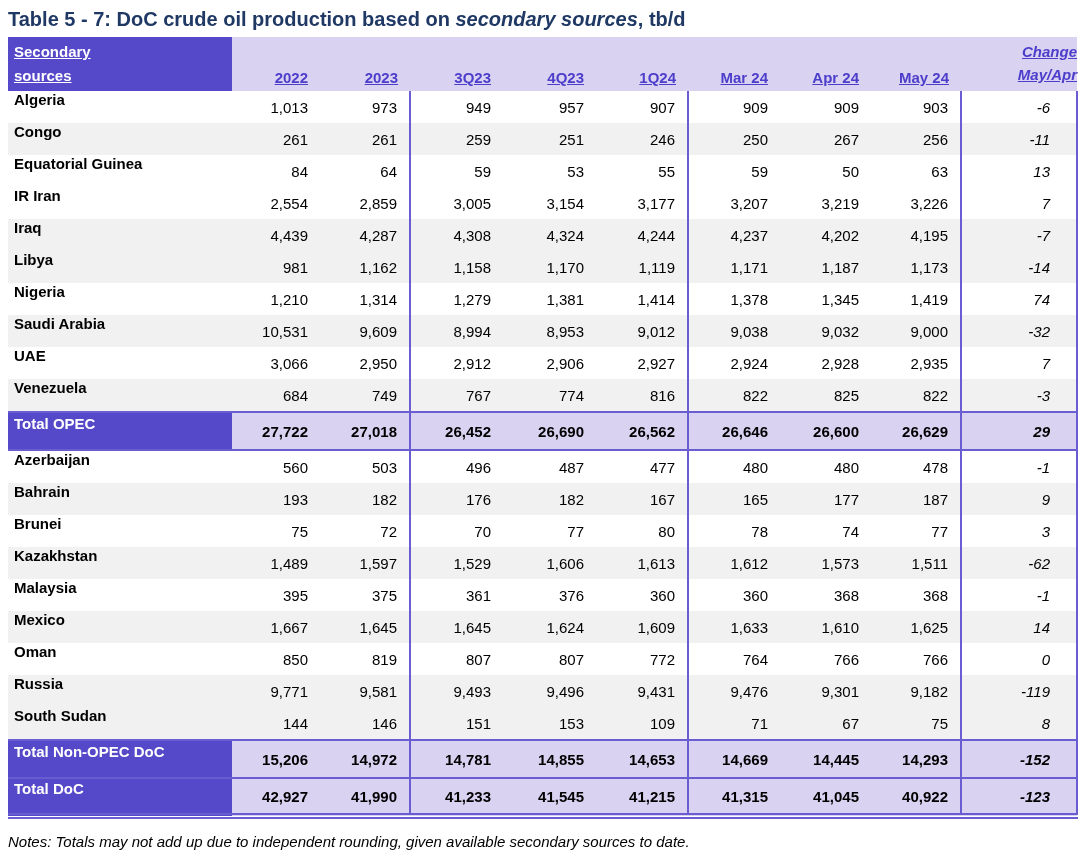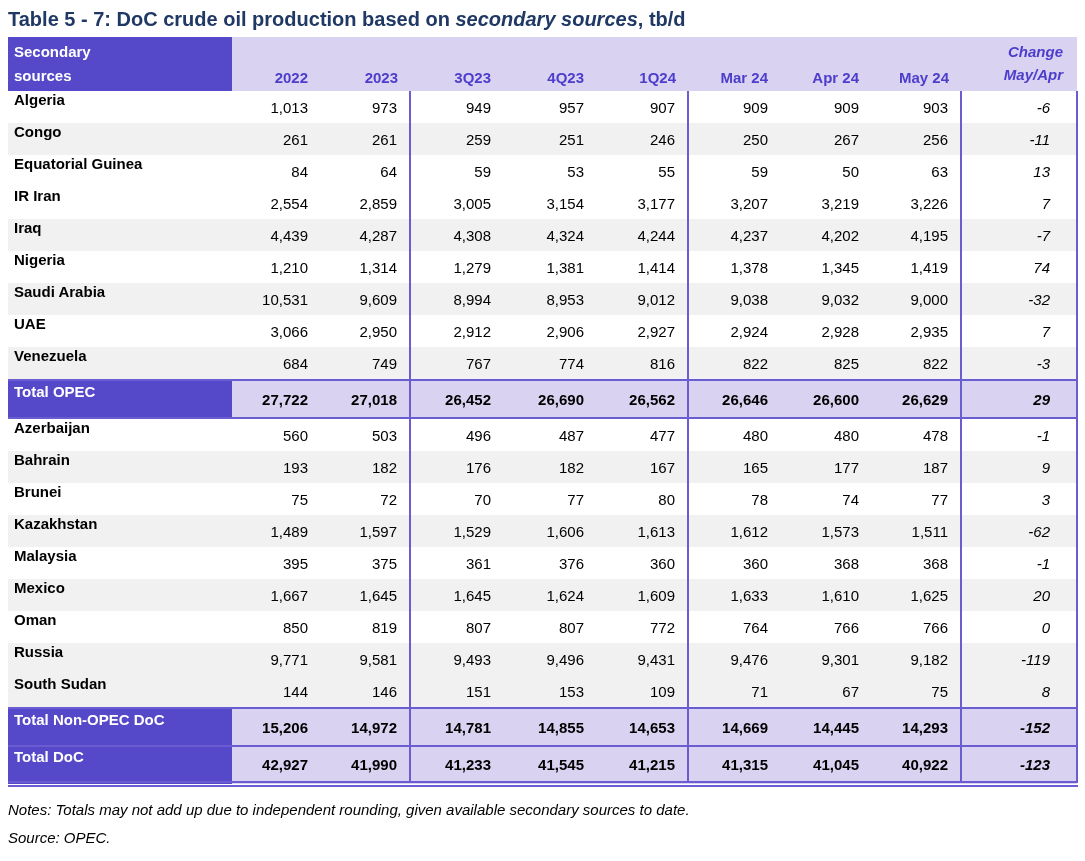--- a/index.html
+++ b/index.html
@@ -30,32 +30,33 @@
   }
   thead th{
     background:var(--lavender);
     color:var(--hdr-text);
     font-weight:bold;
     vertical-align:bottom;
     height:53px;
     padding:2px 12px 5px 0;
     text-align:right;
     white-space:nowrap;
+    text-decoration:underline;
   }
   thead th.label-head{
     background:var(--purple);
     color:#ffffff;
     text-align:left;
     padding:3px 0 3px 6px;
     line-height:24px;
     vertical-align:middle;
   }
   thead th.change-head{
     font-style:italic;
-    padding-right:14px;
+    padding-right:0;
     line-height:23px;
   }
   tbody td{
     height:28px;
     padding:0 12px 0 0;
     text-align:right;
     white-space:nowrap;
     background:#ffffff;
   }
   tbody td.label{
@@ -185,20 +186,32 @@
           <td class="num">4,439</td>
           <td class="num">4,287</td>
           <td class="num sep-left">4,308</td>
           <td class="num">4,324</td>
           <td class="num">4,244</td>
           <td class="num sep-left">4,237</td>
           <td class="num">4,202</td>
           <td class="num">4,195</td>
           <td class="num change">-7</td>
         </tr>
+        <tr class="stripe">
+          <td class="label">Libya</td>
+          <td class="num">981</td>
+          <td class="num">1,162</td>
+          <td class="num sep-left">1,158</td>
+          <td class="num">1,170</td>
+          <td class="num">1,119</td>
+          <td class="num sep-left">1,171</td>
+          <td class="num">1,187</td>
+          <td class="num">1,173</td>
+          <td class="num change">-14</td>
+        </tr>
         <tr class="">
           <td class="label">Nigeria</td>
           <td class="num">1,210</td>
           <td class="num">1,314</td>
           <td class="num sep-left">1,279</td>
           <td class="num">1,381</td>
           <td class="num">1,414</td>
           <td class="num sep-left">1,378</td>
           <td class="num">1,345</td>
           <td class="num">1,419</td>
@@ -315,21 +328,21 @@
         <tr class="stripe">
           <td class="label">Mexico</td>
           <td class="num">1,667</td>
           <td class="num">1,645</td>
           <td class="num sep-left">1,645</td>
           <td class="num">1,624</td>
           <td class="num">1,609</td>
           <td class="num sep-left">1,633</td>
           <td class="num">1,610</td>
           <td class="num">1,625</td>
-          <td class="num change">20</td>
+          <td class="num change">14</td>
         </tr>
         <tr class="">
           <td class="label">Oman</td>
           <td class="num">850</td>
           <td class="num">819</td>
           <td class="num sep-left">807</td>
           <td class="num">807</td>
           <td class="num">772</td>
           <td class="num sep-left">764</td>
           <td class="num">766</td>

